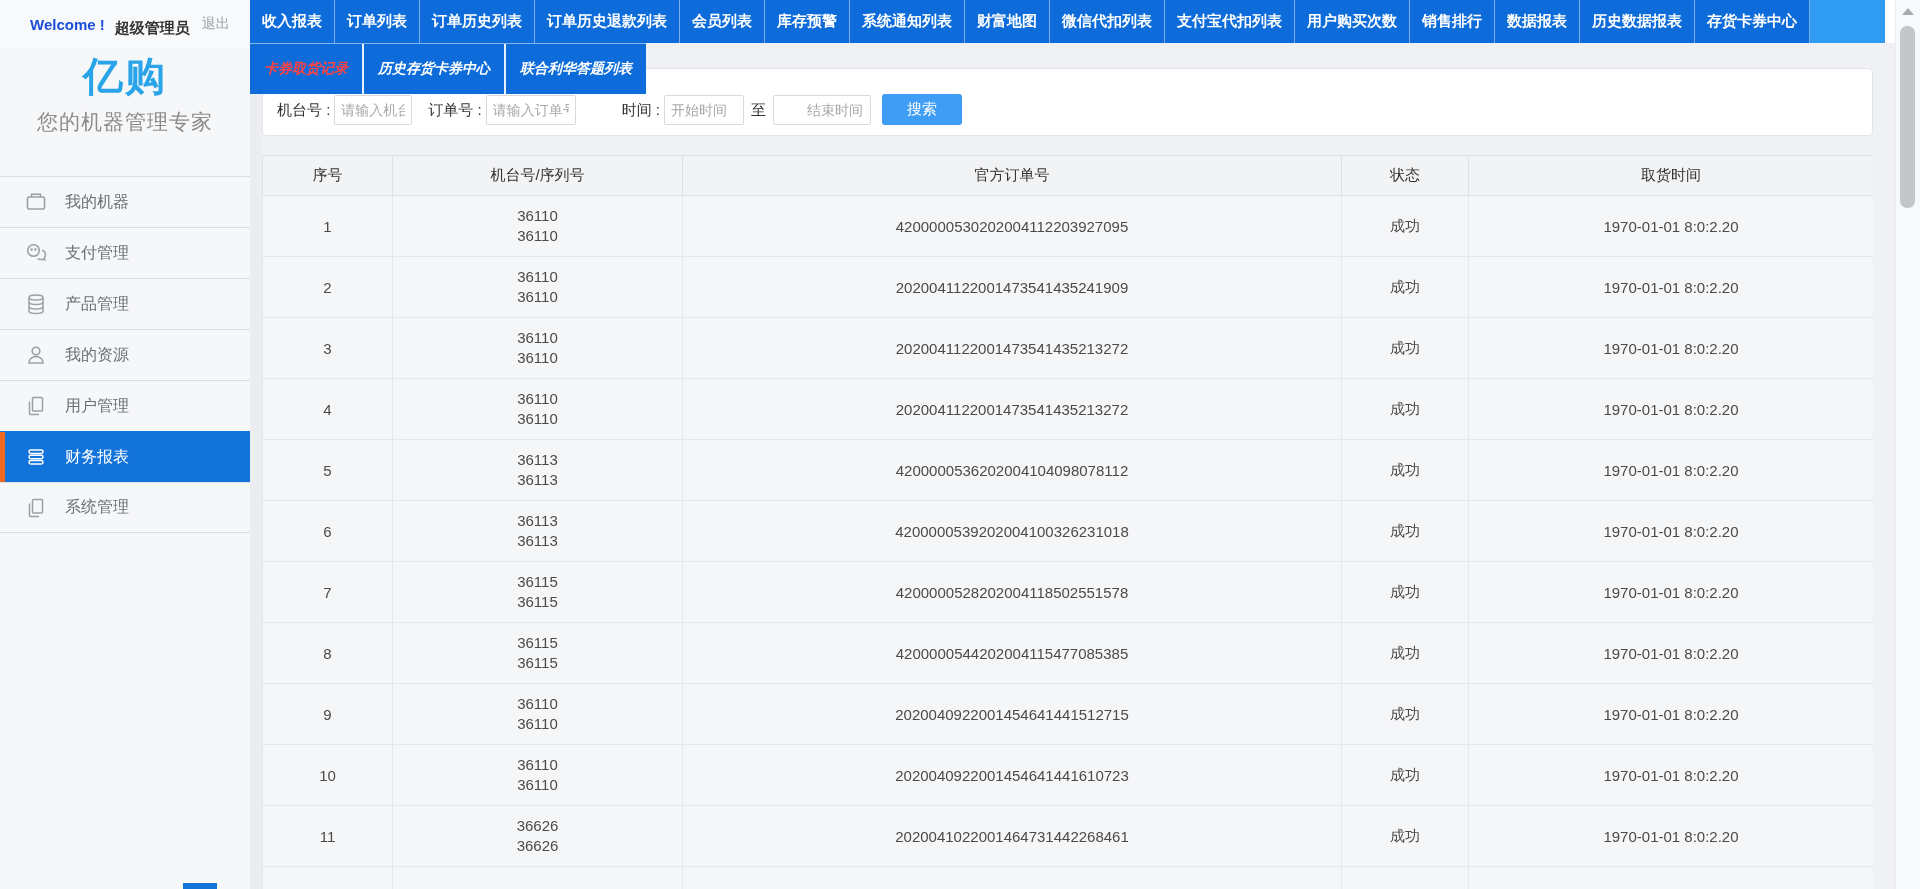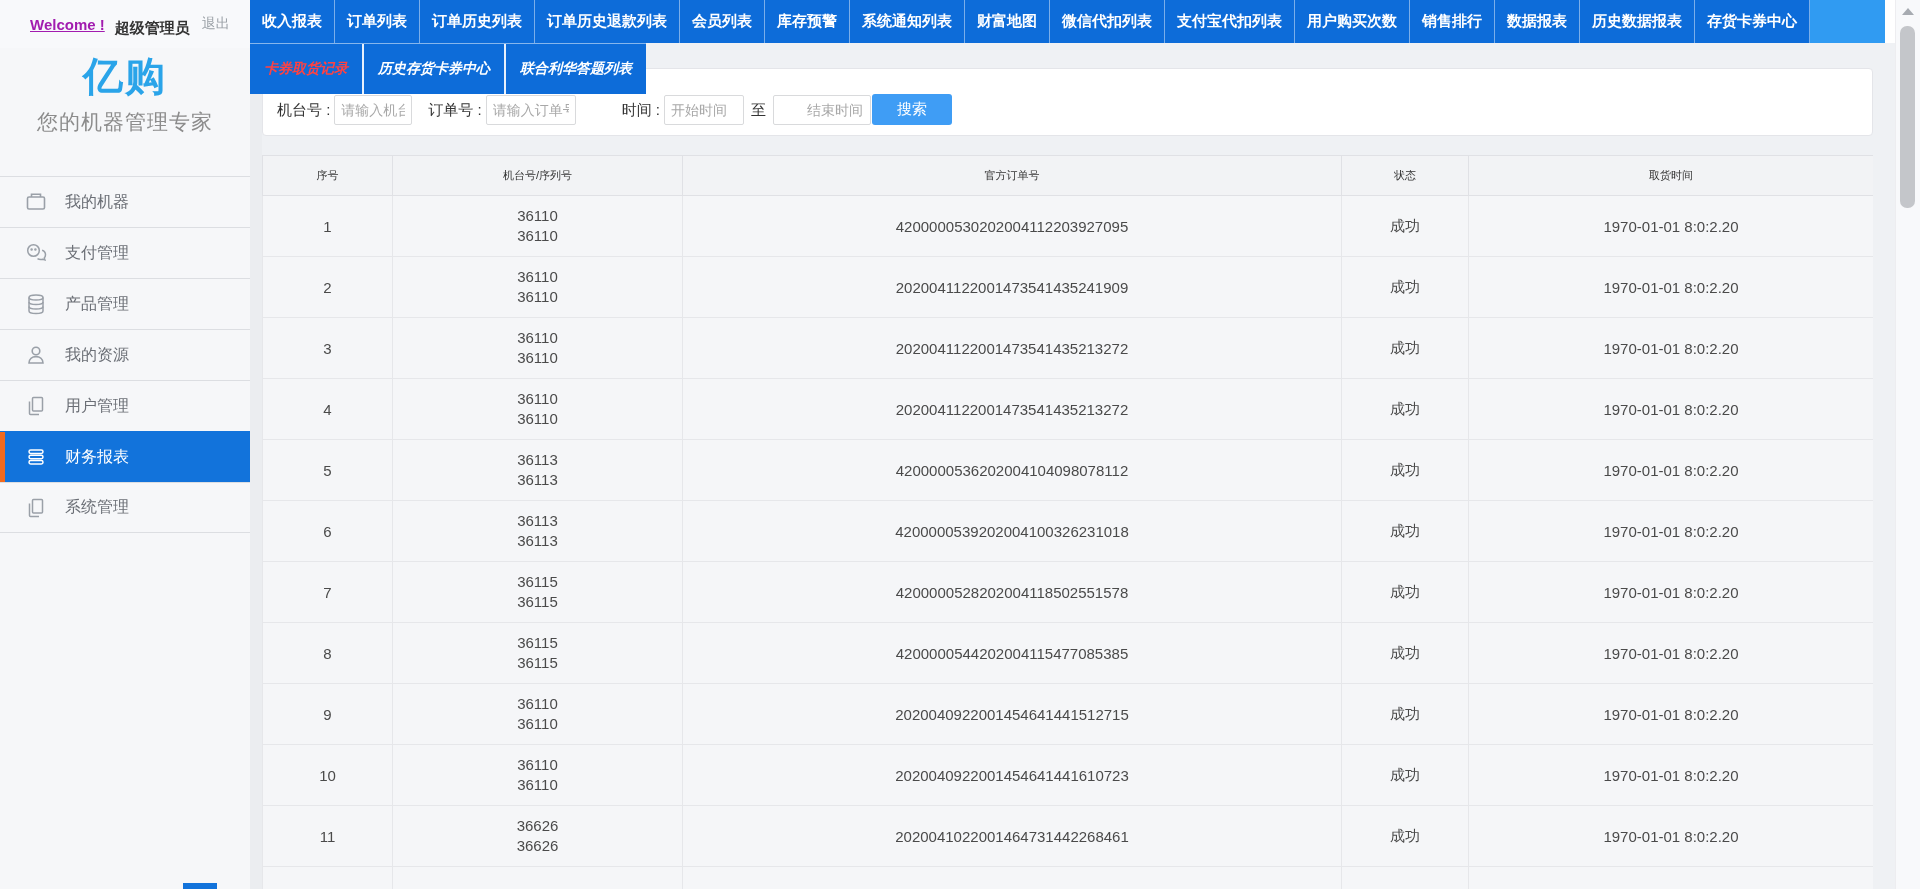--- a/index.html
+++ b/index.html
@@ -2,21 +2,21 @@
 <html style="--nav_blue: #0d6cd9; --nav_light_blue: #309bf2; --active_tab_text: #ff4242; --accent_orange: #f16a1f; --button_blue: #3f9df5; --active_item_blue: #1273db;"><head>
 <meta charset="utf-8">
 <style>
   html,body{margin:0;padding:0;}
   body{font-family:"Liberation Sans","DejaVu Sans",sans-serif;background:#fff;}
   .app{position:relative;width:1920px;height:889px;overflow:hidden;background:#eff1f4;}
 
   
   .sidebar{position:absolute;left:0;top:0;width:250px;height:889px;background:#f6f7f9;z-index:5;}
   .welcome-bar{height:48px;display:flex;align-items:center;padding-left:30px;background:#f8f9fb;font-size:15px;}
-  .welcome-bar .welcome{color:#a21caf;font-weight:bold;text-decoration:underline;}
+  .welcome-bar .welcome{color:#1d4ed8;font-weight:bold;}
   .welcome-bar .username{color:#333;font-weight:bold;margin-left:10px;margin-top:8px;}
   .welcome-bar .logout{color:#9aa0a6;margin-left:12px;font-size:14px;cursor:pointer;text-decoration:none;}
   .logo-area{text-align:center;padding-top:4px;}
   .logo{font-size:40px;font-weight:bold;color:#2aa4e9;letter-spacing:2px;line-height:48px;}
   .tagline{font-size:21px;color:#8c8c8c;margin-top:8px;letter-spacing:1px;}
   .menu{margin-top:40px;}
   .menu-item{height:51px;display:flex;align-items:center;padding-left:24px;border-top:1px solid #dcdee2;color:#6b6f76;font-size:16px;cursor:pointer;position:relative;box-sizing:border-box;}
   .menu-item:last-child{border-bottom:1px solid #dcdee2;}
   .menu-item .mi-icon{width:24px;height:24px;margin-right:17px;color:#9aa0a8;flex:0 0 24px;}
   .menu-item .mi-icon svg{width:24px;height:24px;display:block;}
@@ -40,25 +40,25 @@
   .sub-tab:last-child{border-right:none;}
   .sub-tab.active{color:var(--active_tab_text,#ff4242);}
 
   .content{position:absolute;left:12px;top:43px;width:1613px;bottom:0;z-index:2;}
   .search-panel{position:absolute;left:0;top:25px;width:1611px;height:68px;background:#fff;border:1px solid #e4e5e9;border-radius:4px;box-sizing:border-box;display:flex;align-items:flex-end;padding:0 0 10px 14px;}
   .search-panel .lbl{font-size:15px;color:#333;margin-right:4px;line-height:30px;white-space:nowrap;}
   .search-panel .inp{height:30px;border:1px solid #d9dadc;border-radius:2px;background:#fff;font-size:14px;color:#555;padding:0 6px;box-sizing:border-box;outline:none;}
   .search-panel .inp::placeholder{color:#a8a8a8;}
   .g16{margin-left:16px;} .g46{margin-left:46px;}
   .to-lbl{font-size:15px;color:#333;margin:0 7px;line-height:30px;}
-  .search-btn{margin-left:1px;width:80px;height:31px;background:var(--button_blue,#3f9df5);color:#fff;border:none;border-radius:3px;font-size:15px;cursor:pointer;font-family:inherit;}
+  .search-btn{margin-left:11px;width:80px;height:31px;background:var(--button_blue,#3f9df5);color:#fff;border:none;border-radius:3px;font-size:15px;cursor:pointer;font-family:inherit;}
 
   .table-panel{position:absolute;left:0;top:112px;width:1611px;bottom:0;overflow:hidden;}
   table.records{border-collapse:collapse;table-layout:fixed;width:1611px;background:#f5f6f8;}
-  table.records th{height:40px;background:#f2f3f5;font-weight:normal;font-size:11px;color:#333;border:1px solid #e0e1e5;box-sizing:border-box;}
+  table.records th{height:40px;background:#f2f3f5;font-weight:normal;font-size:15px;color:#333;border:1px solid #e0e1e5;box-sizing:border-box;}
   table.records td{height:61px;font-size:15px;color:#4a4a4a;text-align:center;border:1px solid #e6e7ea;box-sizing:border-box;background:#f5f6f8;}
   table.records td .mline{line-height:20px;}
   col.c-idx{width:130px;} col.c-machine{width:290px;} col.c-order{width:659px;} col.c-status{width:127px;} col.c-time{width:405px;}
 
   
   .scrollbar{position:absolute;right:0;top:0;bottom:0;width:24px;background:#f8f9fb;border-left:1px solid #ededf0;z-index:7;}
   .sb-arrow{width:0;height:0;border-left:6px solid transparent;border-right:6px solid transparent;border-bottom:7px solid #a7abb1;margin:8px auto 0;}
   .sb-thumb{position:absolute;left:4px;top:26px;width:15px;height:182px;background:#c4c6ca;border-radius:7px;}
 </style>
 </head>

